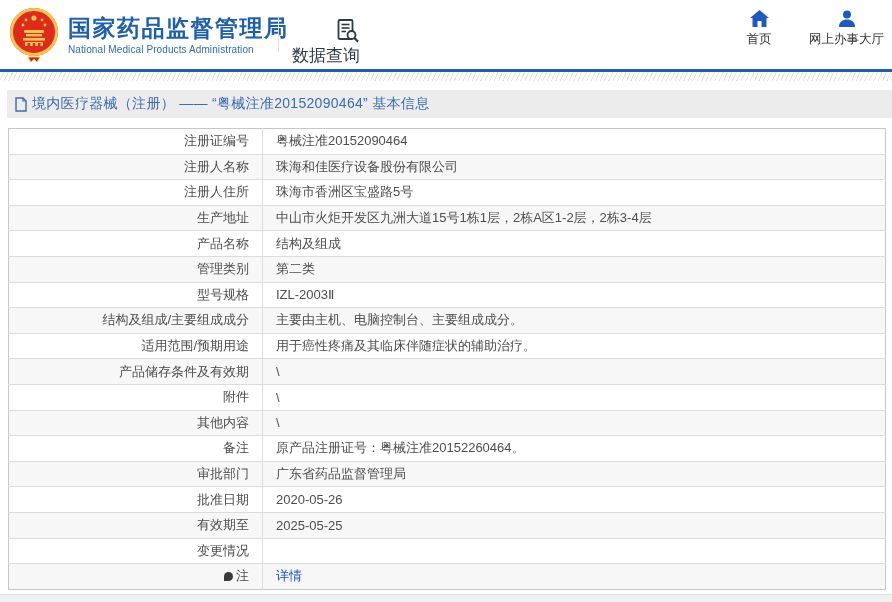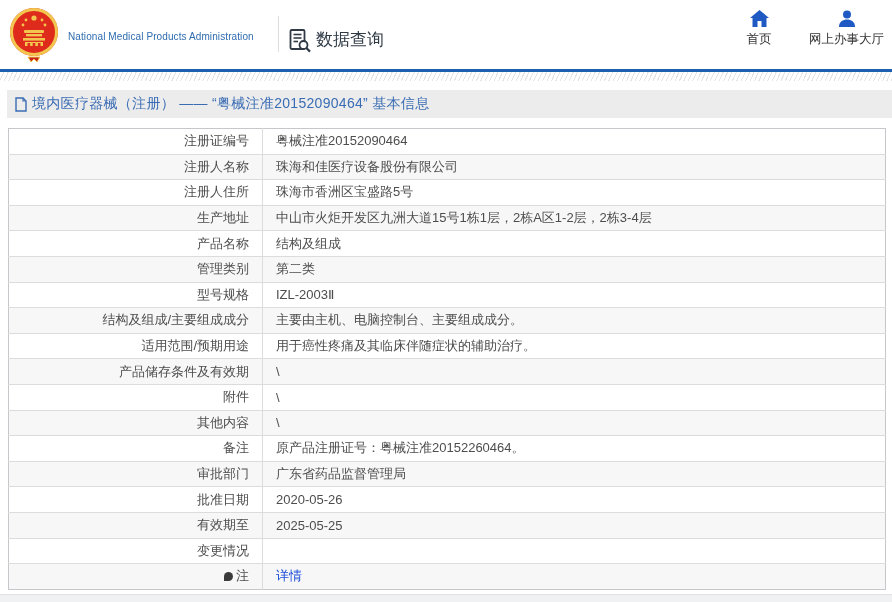--- a/index.html
+++ b/index.html
@@ -10,21 +10,21 @@
     -webkit-font-smoothing:antialiased;
   }
   
   .header{position:absolute;left:0;top:0;width:892px;height:69px;background:#fff;}
   .logo-group{position:absolute;left:8px;top:7px;display:flex;align-items:center;cursor:pointer;}
   .emblem{width:52px;height:56px;flex:0 0 auto;}
   .org-titles{margin-left:8px;}
   .org-cn{font-size:23px;font-weight:bold;color:#1c5fae;letter-spacing:1.5px;line-height:26px;}
   .org-en{font-size:10px;color:#2e6cb0;margin-top:3px;letter-spacing:0.1px;}
   .header-divider{position:absolute;left:278px;top:16px;height:36px;width:1px;background:#ddd;}
-  .section-tag{position:absolute;left:288px;top:28px;display:flex;align-items:flex-start;cursor:pointer;}
+  .section-tag{position:absolute;left:288px;top:18px;display:flex;align-items:flex-end;cursor:pointer;flex-direction:column;}
   .section-tag .txt{font-size:17px;color:#2f3a45;margin-left:4px;}
   .top-nav{position:absolute;right:8px;top:10px;display:flex;gap:28px;}
   .nav-item{display:flex;flex-direction:column;align-items:center;cursor:pointer;min-width:44px;}
   .nav-item .lbl{font-size:12.5px;color:#333;margin-top:4px;white-space:nowrap;}
   
   .blue-line{position:absolute;left:0;top:69px;width:892px;height:3px;background:#1c5fae;}
   .hatch-band{position:absolute;left:0;top:72px;width:892px;height:9px;
     background:repeating-linear-gradient(115deg,#ffffff 0 3px,#e4e4e4 3px 4px);}
   
   .crumb-bar{position:absolute;left:7px;top:90px;width:892px;height:28px;background:#ececec;
@@ -61,20 +61,21 @@
       <circle cx="37" cy="18" r="1.4" fill="#f3c74f"></circle>
       <rect x="16" y="23" width="20" height="3" rx="1" fill="#f3c74f"></rect>
       <rect x="18" y="27" width="16" height="2.4" fill="#f3c74f"></rect>
       <rect x="15" y="31" width="22" height="2.6" fill="#f3c74f"></rect>
       <rect x="17" y="35" width="18" height="4" fill="#f3c74f"></rect>
       <rect x="19.5" y="36" width="2.6" height="3" fill="#de2b1c"></rect>
       <rect x="24.7" y="36" width="2.6" height="3" fill="#de2b1c"></rect>
       <rect x="29.9" y="36" width="2.6" height="3" fill="#de2b1c"></rect>
     </svg>
     <div class="org-titles">
+      <div class="org-cn">国家药品监督管理局</div>
       <div class="org-en">National Medical Products Administration</div>
     </div>
   </div>
 
   <div class="header-divider"></div>
 
   <div class="section-tag">
     <svg width="24" height="26" viewBox="0 0 24 26">
       <rect x="2.5" y="2" width="14" height="19" rx="1.2" fill="none" stroke="#2f3a45" stroke-width="1.8"></rect>
       <line x1="5.5" y1="6.5" x2="13.5" y2="6.5" stroke="#2f3a45" stroke-width="1.6"></line>

